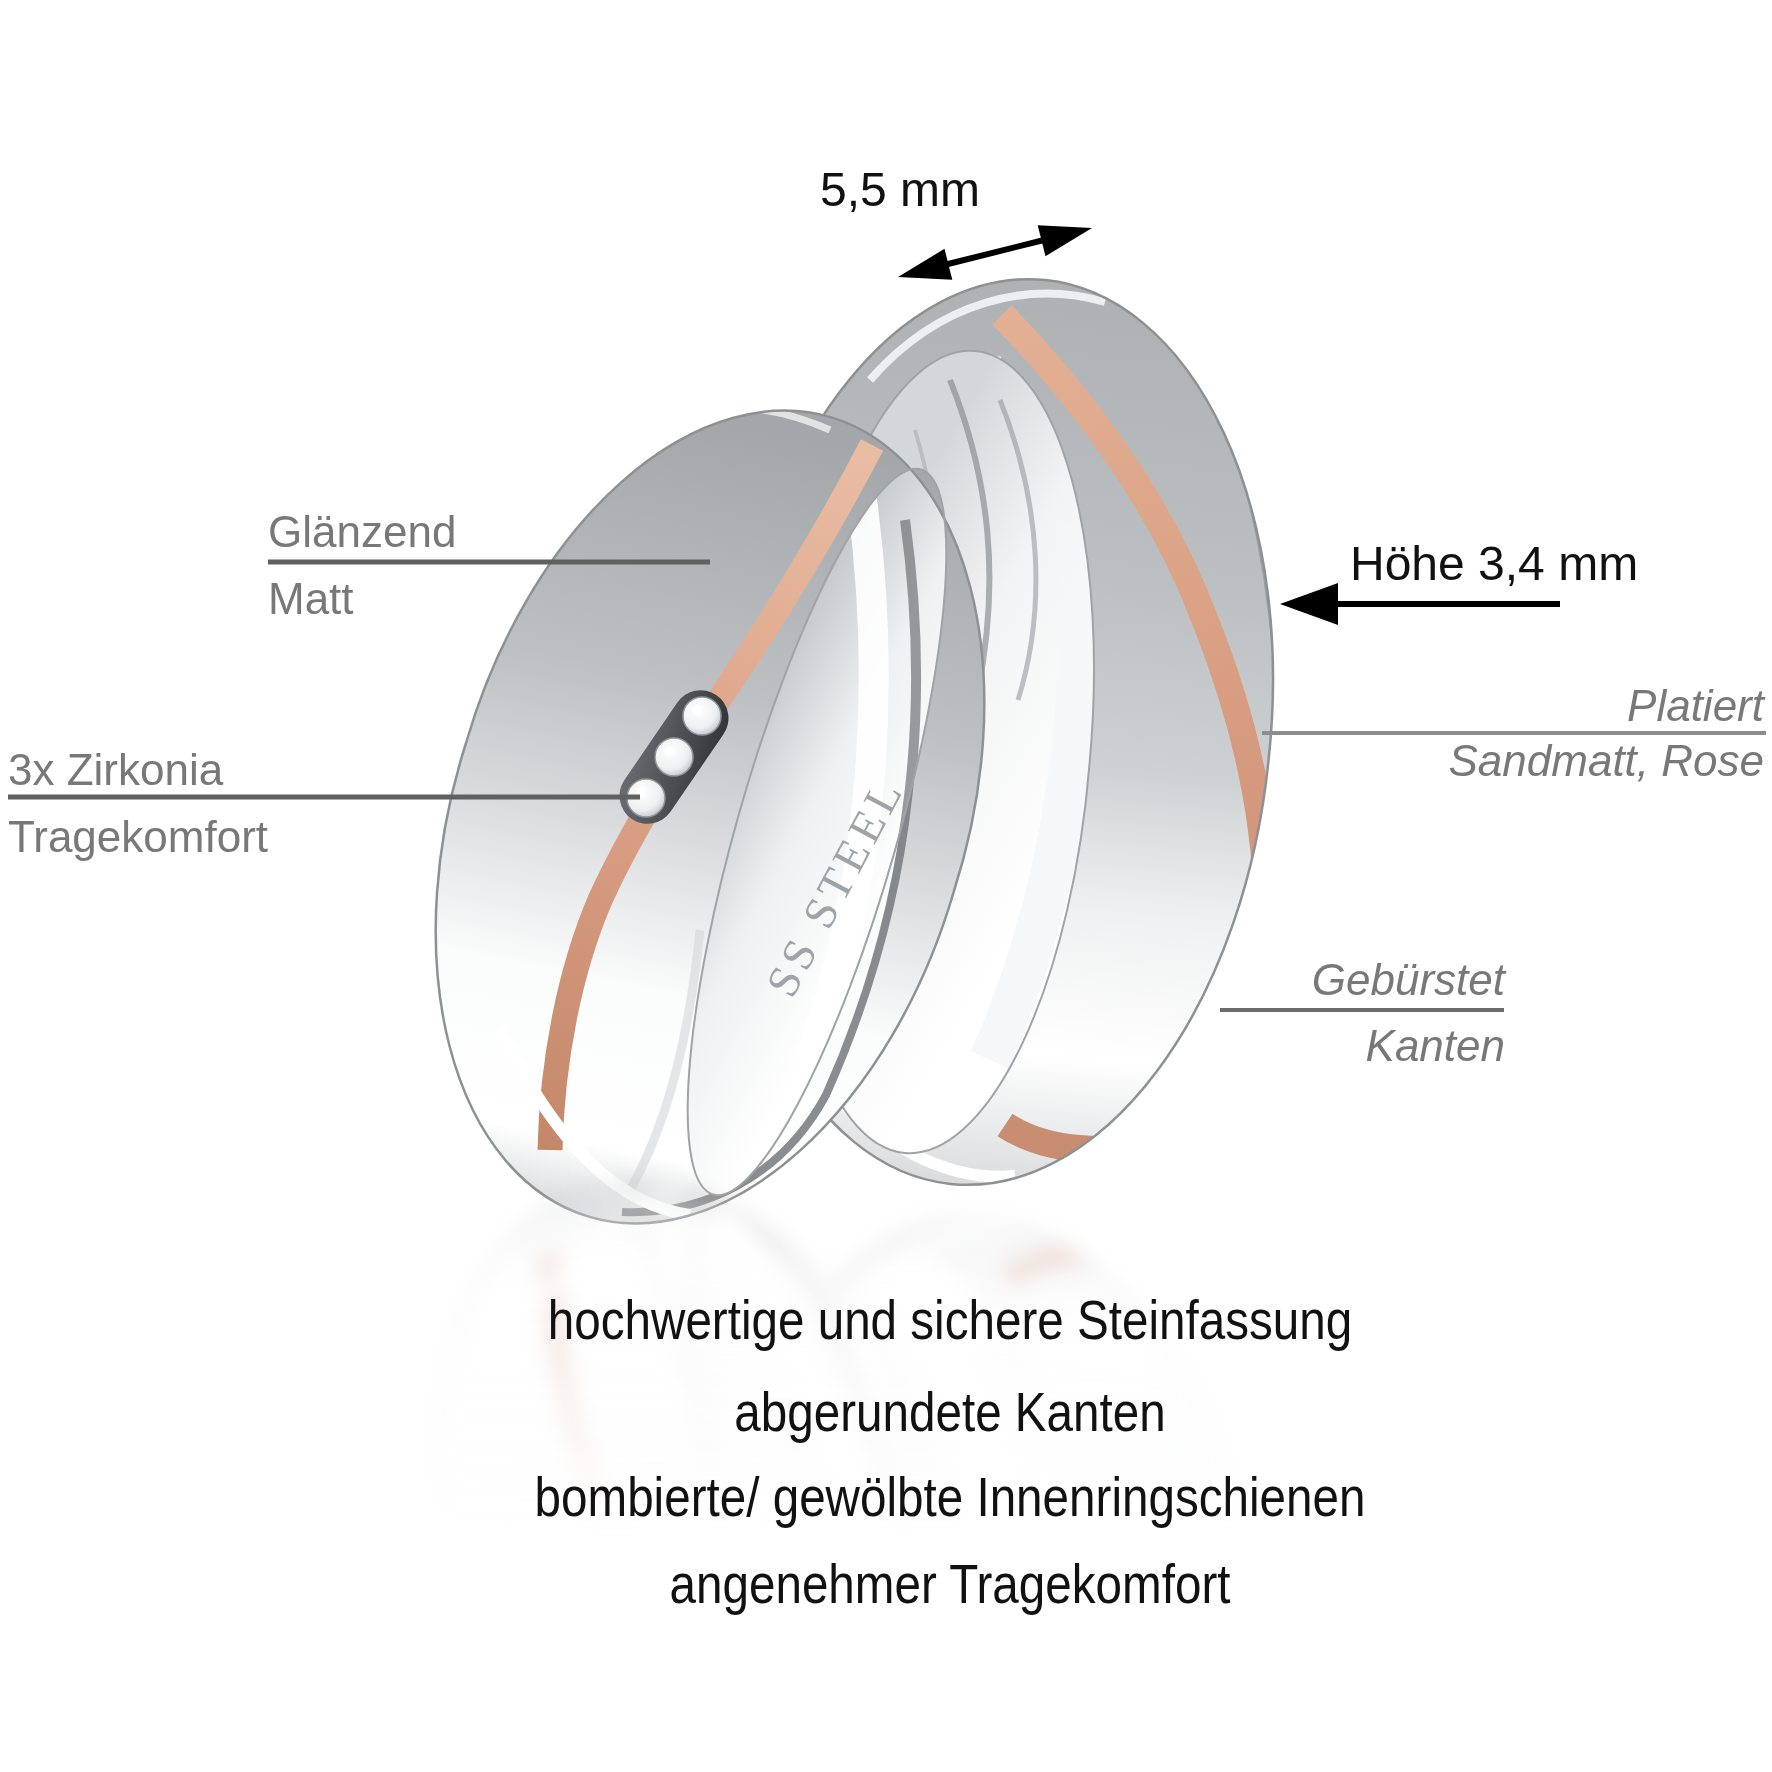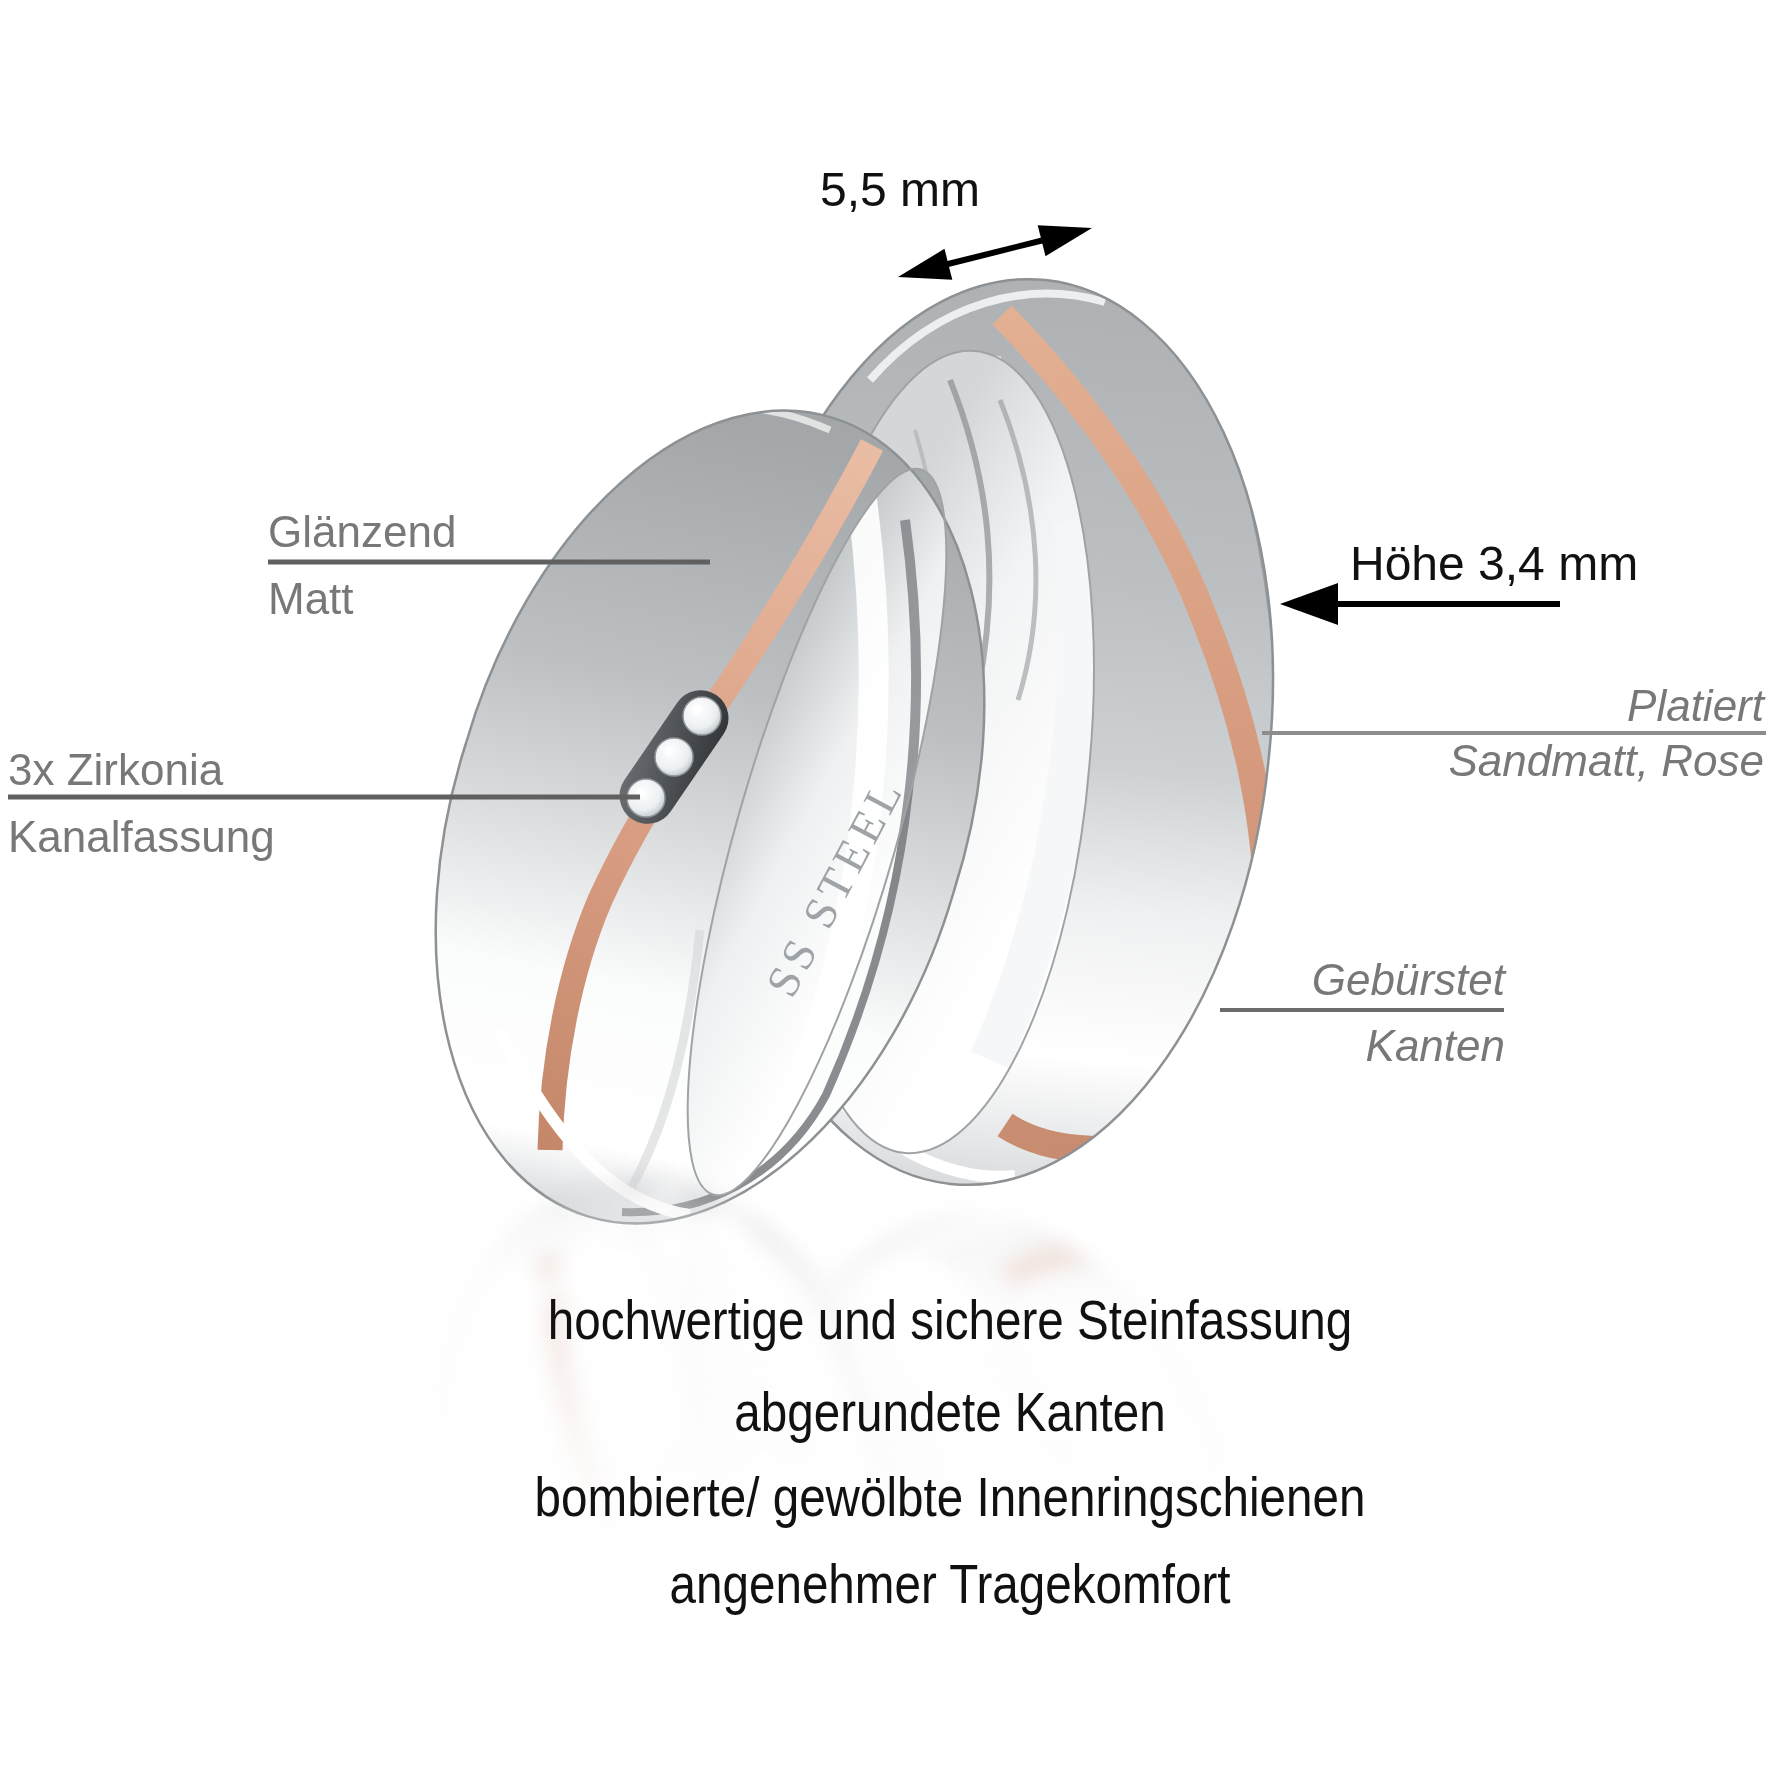--- a/index.html
+++ b/index.html
@@ -169,21 +169,21 @@
   <div class="dim" style="left:812px;top:162px;margin-left:8px;">5,5 mm</div>
   <div class="dim" style="left:1350px;top:536px;">Höhe 3,4 mm</div>
 
   <div class="label" style="left:268px;top:504px;">
     <div>Glänzend</div>
     <div style="margin-top:12px;">Matt</div>
   </div>
 
   <div class="label" style="left:8px;top:742px;">
     <div>3x Zirkonia</div>
-    <div style="margin-top:12px;">Kanalfassung</div>
+    <div style="margin-top:12px;">Tragekomfort</div>
   </div>
 
   <div class="label right" style="right:8px;top:678px;">
     <div>Platiert</div>
     <div style="margin-top:0;">Sandmatt, Rose</div>
   </div>
 
   <div class="label right" style="right:267px;top:952px;">
     <div>Gebürstet</div>
     <div style="margin-top:11px;">Kanten</div>

